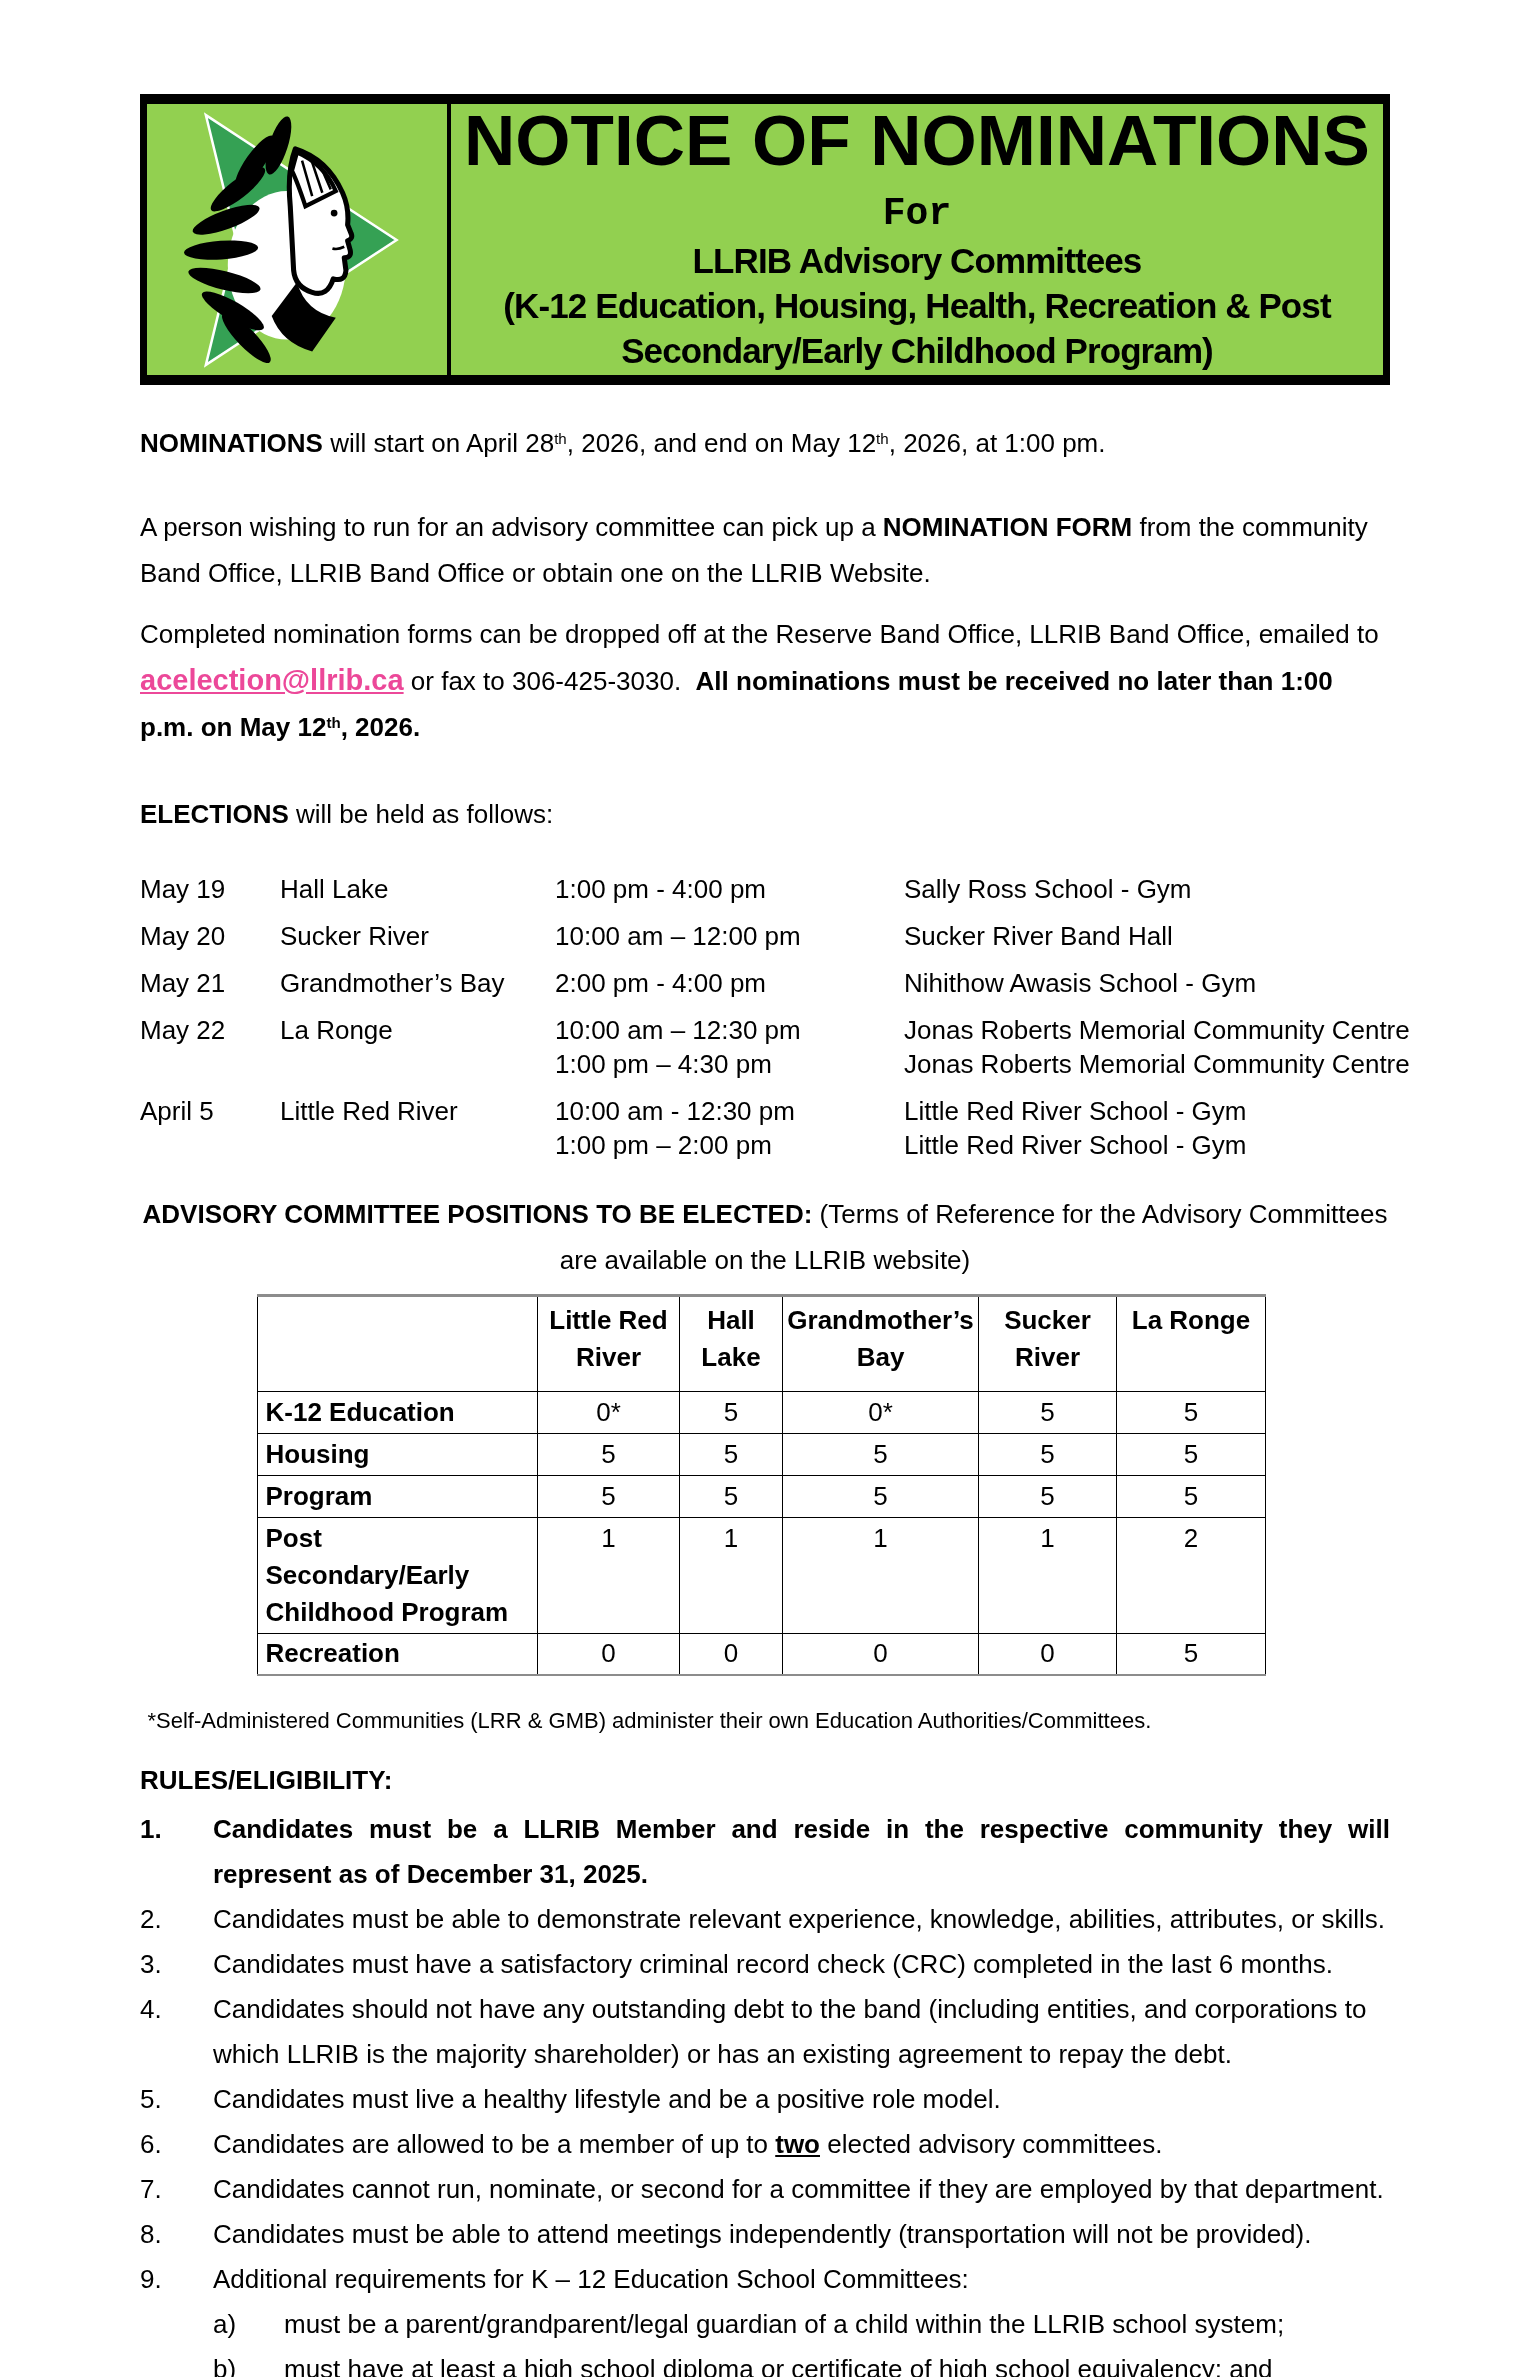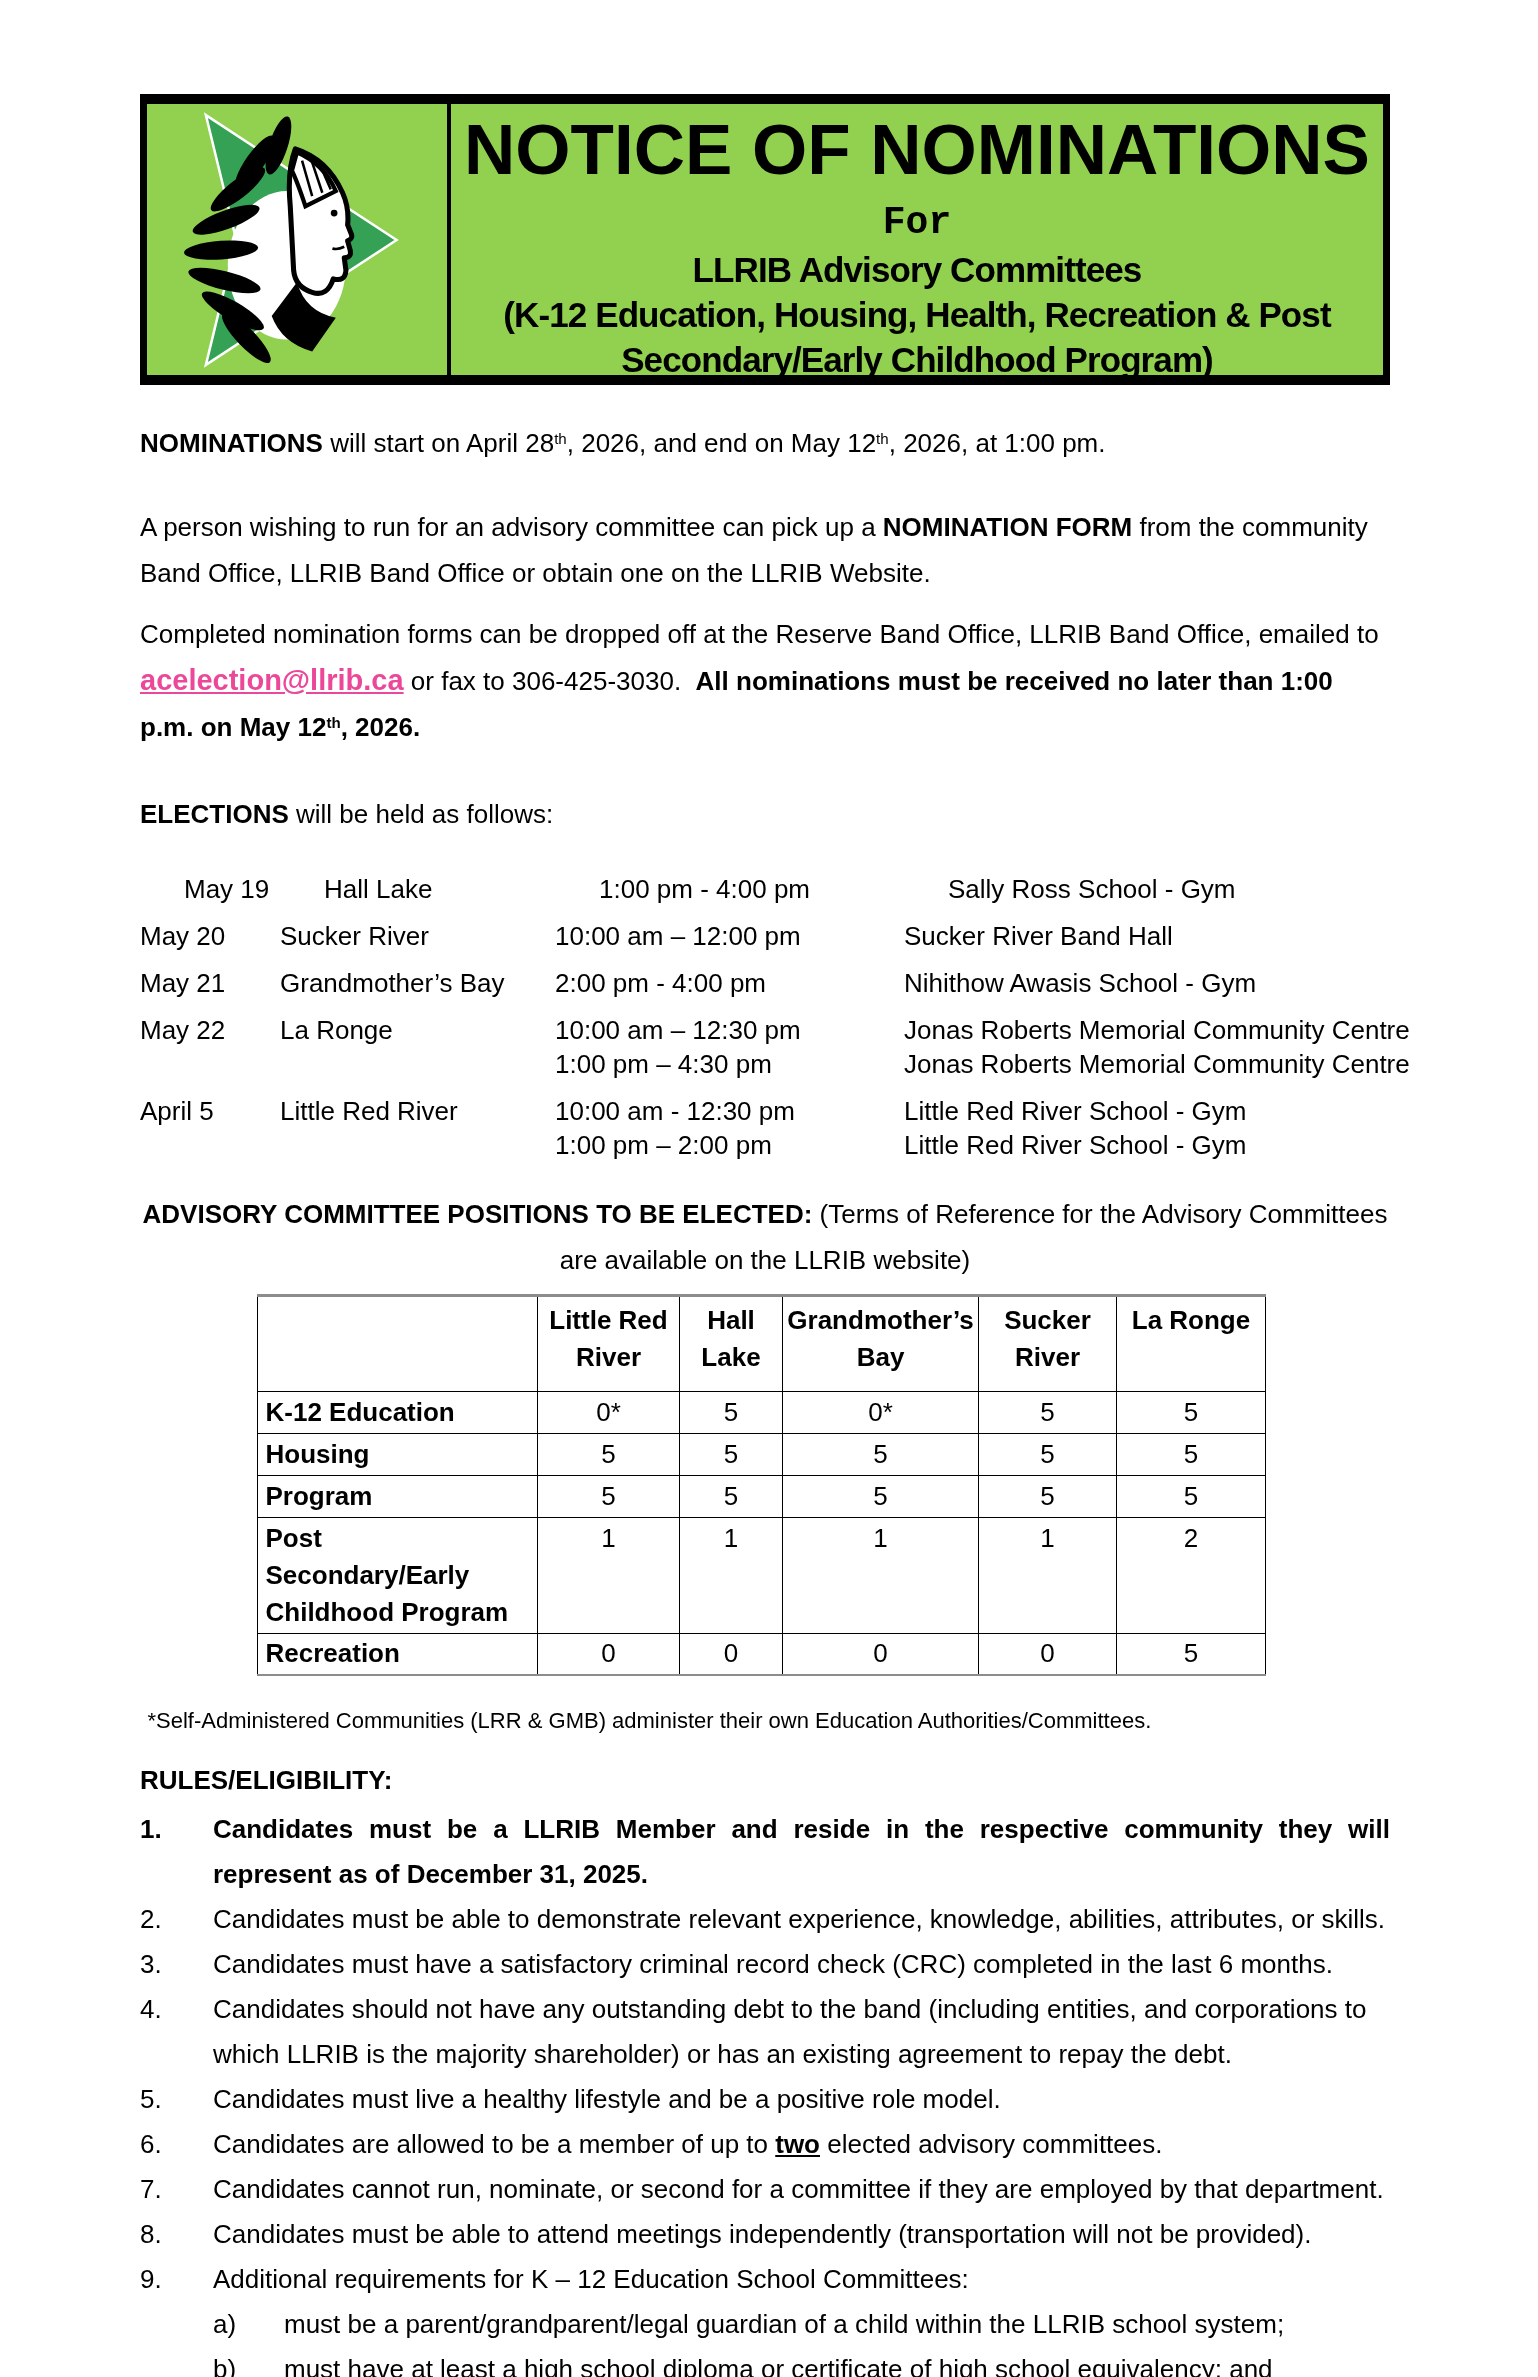--- a/index.html
+++ b/index.html
@@ -4,41 +4,41 @@
 <style>
   html,body{margin:0;padding:0;background:#ffffff;color:#000;font-family:"Liberation Sans",sans-serif;}
   .page{position:relative;width:1538px;height:2377px;background:#fff;box-sizing:border-box;
         padding:94px 148px 0 140px;overflow:hidden;}
 
   
   .banner{display:flex;background:#92d050;border:7.5px solid #000;border-top-width:10.3px;border-bottom-width:10.3px;
           height:291px;box-sizing:border-box;}
   .banner-logo-cell{width:300px;flex:0 0 auto;border-right:4.7px solid #000;display:flex;align-items:center;justify-content:center;}
   .banner-text-cell{flex:1;display:flex;flex-direction:column;align-items:center;text-align:center;font-weight:bold;overflow:hidden;}
-  .banner-title{font-size:71px;line-height:1;margin-top:10px;white-space:nowrap;}
+  .banner-title{font-size:71px;line-height:1;margin-top:1px;white-space:nowrap;}
   .banner-for{font-size:38px;line-height:1;margin-top:18.6px;font-family:Liberation Mono, monospace;}
   .banner-line{font-size:35px;line-height:1;margin-top:10.3px;letter-spacing:-0.9px;white-space:nowrap;}
 
   
   .para{font-size:26px;line-height:46px;}
   #p1{margin-top:35px;}
   #p2{margin-top:34px;}
   #p3{margin-top:15px;}
   .b{font-weight:bold;}
   .u{text-decoration:underline;}
   .sup{font-size:58%;position:relative;top:-0.55em;}
   .link{color:#ec4899;font-weight:bold;text-decoration:underline;font-size:29px;}
 
   #elections-intro{margin-top:37px;}
 
   
   .sched{margin-top:37px;font-size:26px;}
   .sched-row{position:relative;height:31px;margin-top:16px;white-space:nowrap;}
   .sched-row.cont{margin-top:2.8px;}
-  .sched-row:first-child{margin-top:0;margin-left:44px;}
+  .sched-row:first-child{margin-top:0;}
   .sched-date{position:absolute;left:0;}
   .sched-community{position:absolute;left:140px;}
   .sched-time{position:absolute;left:415px;}
   .sched-location{position:absolute;left:764px;}
 
   
   #positions-heading{margin-top:30px;text-align:center;}
   #positions-table{table-layout:fixed;border-collapse:collapse;width:1007px;margin:11.2px 0 0 117px;font-size:26px;}
   #positions-table th,#positions-table td{border:1.9px solid #000;box-sizing:border-box;}
   #positions-table{border-top:3.7px solid #8c8c8c;border-bottom:2.8px solid #8c8c8c;}

